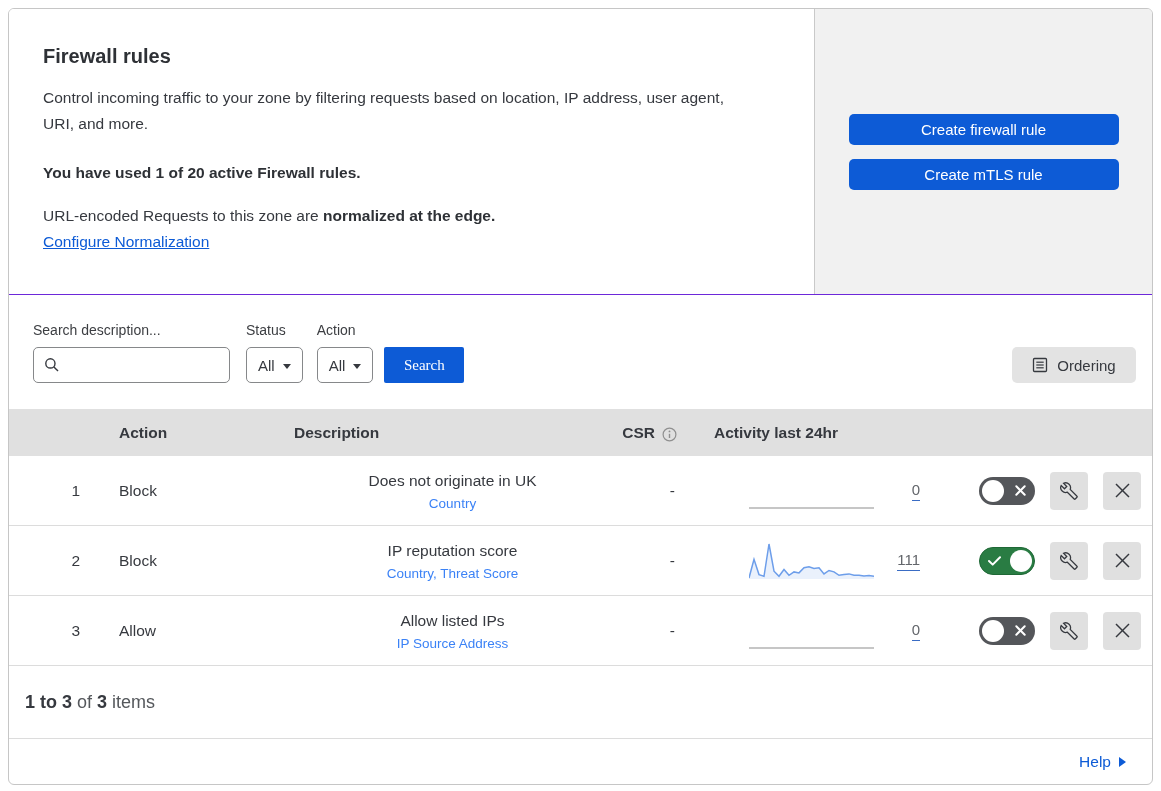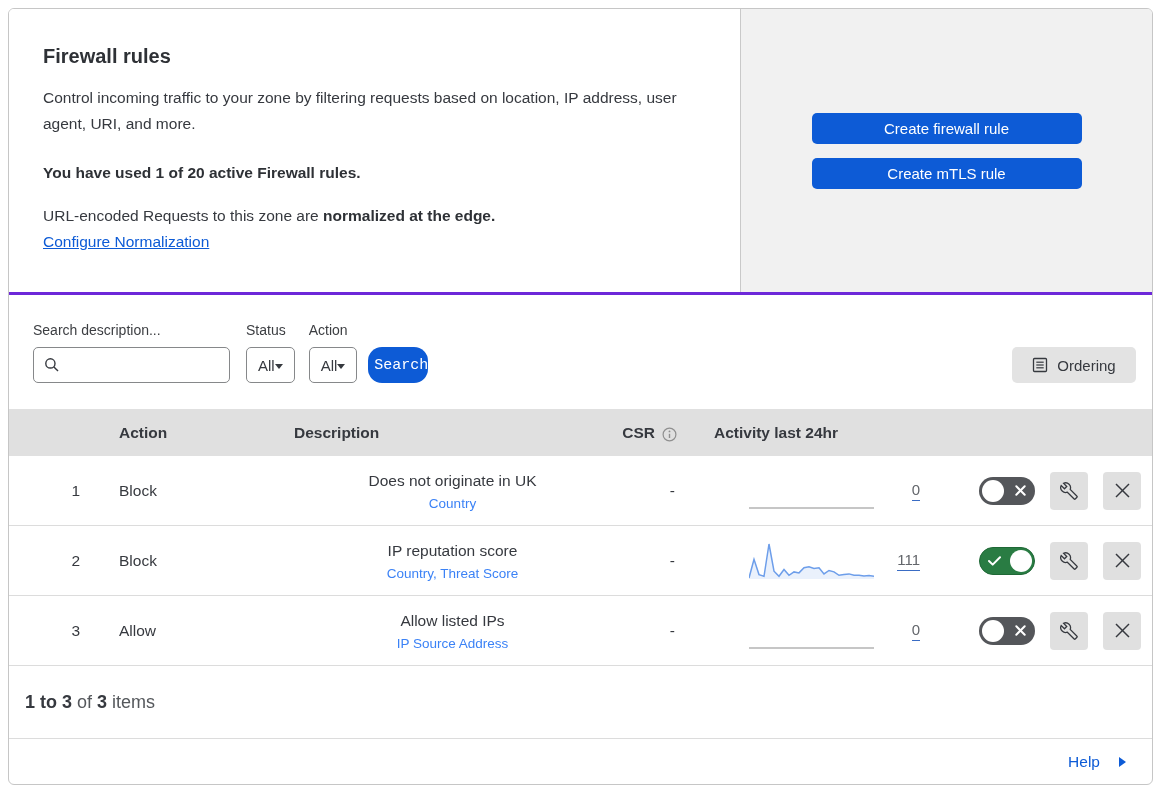--- a/index.html
+++ b/index.html
@@ -6,43 +6,43 @@
   body {
     margin: 0; width: 1161px; height: 791px; background: #fff;
     font-family: "Liberation Sans", sans-serif; color: #36393f;
     position: relative;
   }
   .card {
     position: absolute; left: 8px; top: 8px; width: 1145px; height: 777px;
     border: 1px solid #c6c6c6; border-radius: 6px; background: #fff; overflow: hidden;
   }
   
-  .top { display: flex; height: 286px; border-bottom: 3px solid #6d28d9; }
+  .top { display: flex; height: 286px; border-bottom: 1px solid #6d28d9; }
   .top-left { flex: 1; background: #fff; border-right: 1px solid #c9c9c9; padding: 36px 40px 0 34px; }
   .page-title { font-size: 20px; font-weight: 700; color: #2e3136; margin: 0 0 17px 0; }
   .lead { font-size: 15.5px; line-height: 26px; max-width: 710px; margin: 0 0 27px 0; }
   .usage { font-size: 15.5px; font-weight: 700; color: #2e3136; margin: 12px 0 25px 0; }
   .norm { font-size: 15.5px; margin: 0 0 8px 0; }
   .norm b { color: #2e3136; }
   .cfg-link { color: var(--blue, #0d5bd6); text-decoration: underline; font-size: 15.5px; cursor: pointer; }
-  .top-right { width: 411px; background: #f1f1f1; display: flex; flex-direction: column; justify-content: center; align-items: center; gap: 14px; }
+  .top-right { width: 337px; background: #f1f1f1; display: flex; flex-direction: column; justify-content: center; align-items: center; gap: 14px; }
   .btn-primary {
     width: 270px; height: 31px; background: var(--blue, #0d5bd6); color: #fff;
     border: none; border-radius: 5px; font-size: 15px; font-family: inherit; cursor: pointer;
   }
   
   .filterbar { height: 114px; display: flex; align-items: flex-end; padding: 0 16px 26px 24px; }
   .fgroup { display: flex; flex-direction: column; }
   .flabel { font-size: 14px; color: #3c3e42; margin-bottom: 9px; }
   .search-box { width: 197px; height: 36px; border: 1px solid #86888a; border-radius: 5px; background: #fff; display: flex; align-items: center; padding: 0 10px; }
   .search-box input { border: none; outline: none; flex: 1; width: 100%; font-family: inherit; font-size: 15px; margin-left: 8px; background: transparent; }
   .g-status { margin-left: 16px; } .g-action { margin-left: 14px; }
-  .select-box { height: 36px; border: 1px solid #86888a; border-radius: 5px; background: #fff; display: flex; align-items: center; justify-content: center; gap: 0; padding: 0 11px; font-size: 15px; cursor: pointer; }
+  .select-box { height: 36px; border: 1px solid #86888a; border-radius: 5px; background: #fff; display: flex; align-items: center; justify-content: center; gap: 8px; padding: 0 11px; font-size: 15px; cursor: pointer; }
   .caret { width: 0; height: 0; border-left: 4.5px solid transparent; border-right: 4.5px solid transparent; border-top: 5.5px solid #36393f; margin-top: 2px; }
-  .btn-search { margin-left: 11px; width: 60px; height: 36px; background: var(--blue, #0d5bd6); color: #fff; border: none; border-radius: 14px; font-size: 15px; font-family: Liberation Mono, monospace; cursor: pointer; }
+  .btn-search { margin-left: 11px; width: 80px; height: 36px; background: var(--blue, #0d5bd6); color: #fff; border: none; border-radius: 2px; font-size: 15px; font-family: Liberation Serif, serif; cursor: pointer; }
   .btn-ordering { margin-left: auto; width: 124px; height: 36px; background: #e3e3e3; border: none; border-radius: 5px; display: flex; align-items: center; justify-content: center; gap: 9px; font-size: 15px; font-family: inherit; color: #36393f; cursor: pointer; }
   
   .grid-cols { display: grid; grid-template-columns: 100px 177px 325px 90px 255px 1fr; align-items: center; }
   .thead { height: 47px; background: #e0e0e0; font-size: 15.5px; font-weight: 700; color: #36393f; }
   .h-action { padding-left: 10px; } .h-desc { padding-left: 8px; }
   .h-csr { display: flex; justify-content: flex-end; align-items: flex-end; gap: 7px; padding-right: 24px; }
   .h-activity { padding-left: 13px; }
   .trow { height: 70px; border-bottom: 1px solid #dcdcdc; }
   .c-index { text-align: right; padding-right: 29px; font-size: 15.5px; }
   .c-action { padding-left: 10px; font-size: 15.5px; }
@@ -63,21 +63,21 @@
   .knob { position: absolute; top: 3px; width: 22px; height: 22px; border-radius: 50%; background: #fff; }
   .off .knob { left: 3px; } .on .knob { right: 2px; top: 2px; }
   .tglyph { position: absolute; display: none; }
   .g-x { right: 9px; top: 8.5px; width: 11px; height: 11px; } .off .g-x { display: block; }
   .g-check { left: 8px; top: 8px; width: 13px; height: 10px; } .on .g-check { display: block; }
   .iconbtn { width: 38px; height: 38px; border-radius: 4px; background: #e0e0e0; border: none; display: flex; align-items: center; justify-content: center; cursor: pointer; }
   
   .items-row { height: 73px; display: flex; align-items: center; padding-left: 16px; border-bottom: 1px solid #dcdcdc; font-size: 18px; color: #55585c; }
   .items-row .b { font-weight: 700; color: #36393f; }
   .help-row { height: 46px; display: flex; align-items: center; justify-content: flex-end; padding-right: 26px; }
-  .help-link { color: var(--blue, #0d5bd6); font-size: 15.5px; display: flex; align-items: center; gap: 19px; cursor: pointer; text-decoration: none; }
+  .help-link { color: var(--blue, #0d5bd6); font-size: 15.5px; display: flex; align-items: center; gap: 8px; cursor: pointer; text-decoration: none; }
   .help-arrow { width: 0; height: 0; border-top: 5.5px solid transparent; border-bottom: 5.5px solid transparent; border-left: 7px solid var(--blue, #0d5bd6); }
 </style>
 </head>
 <body>
 
 <div class="card">
 
   <div class="top">
     <div class="top-left">
       <h1 class="page-title">Firewall rules</h1>

